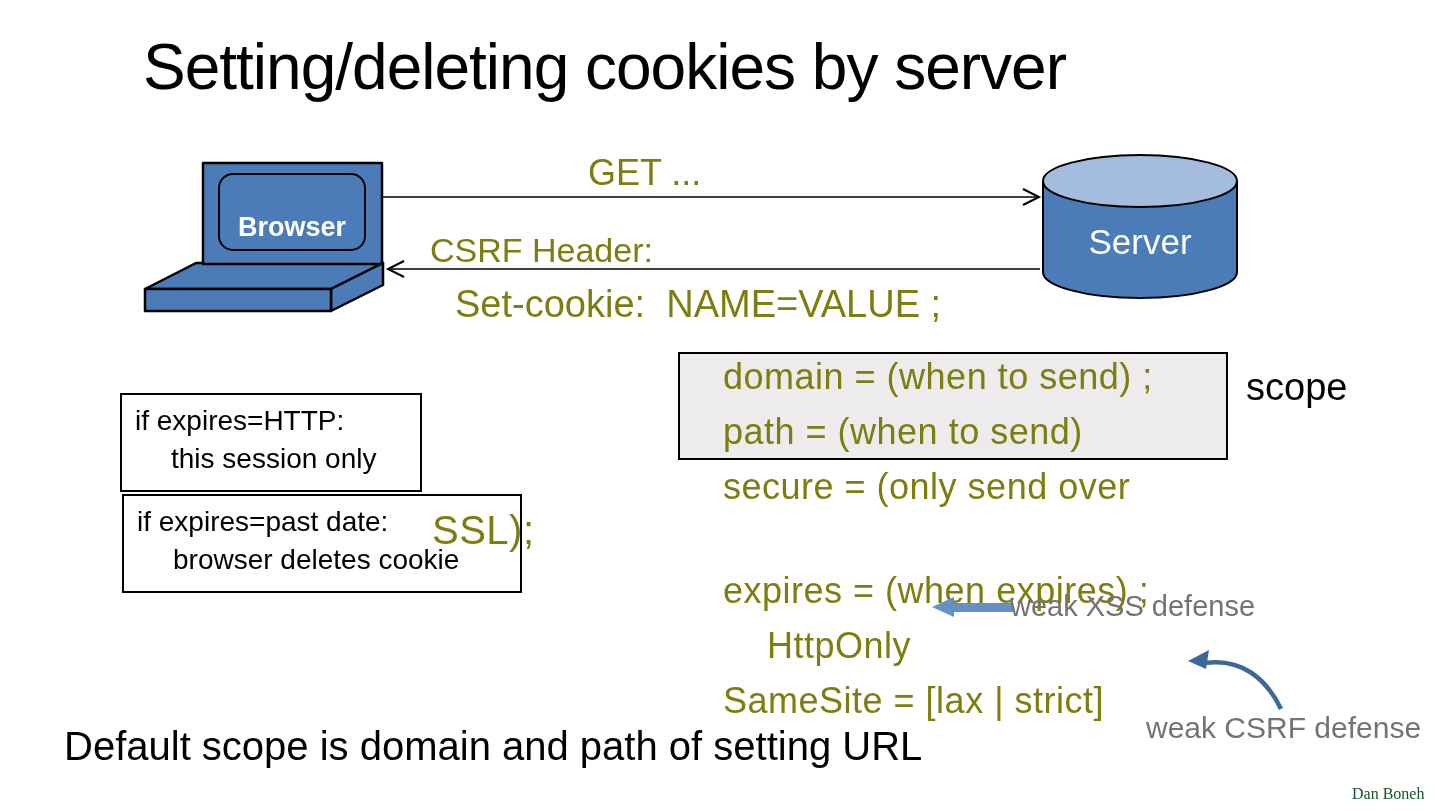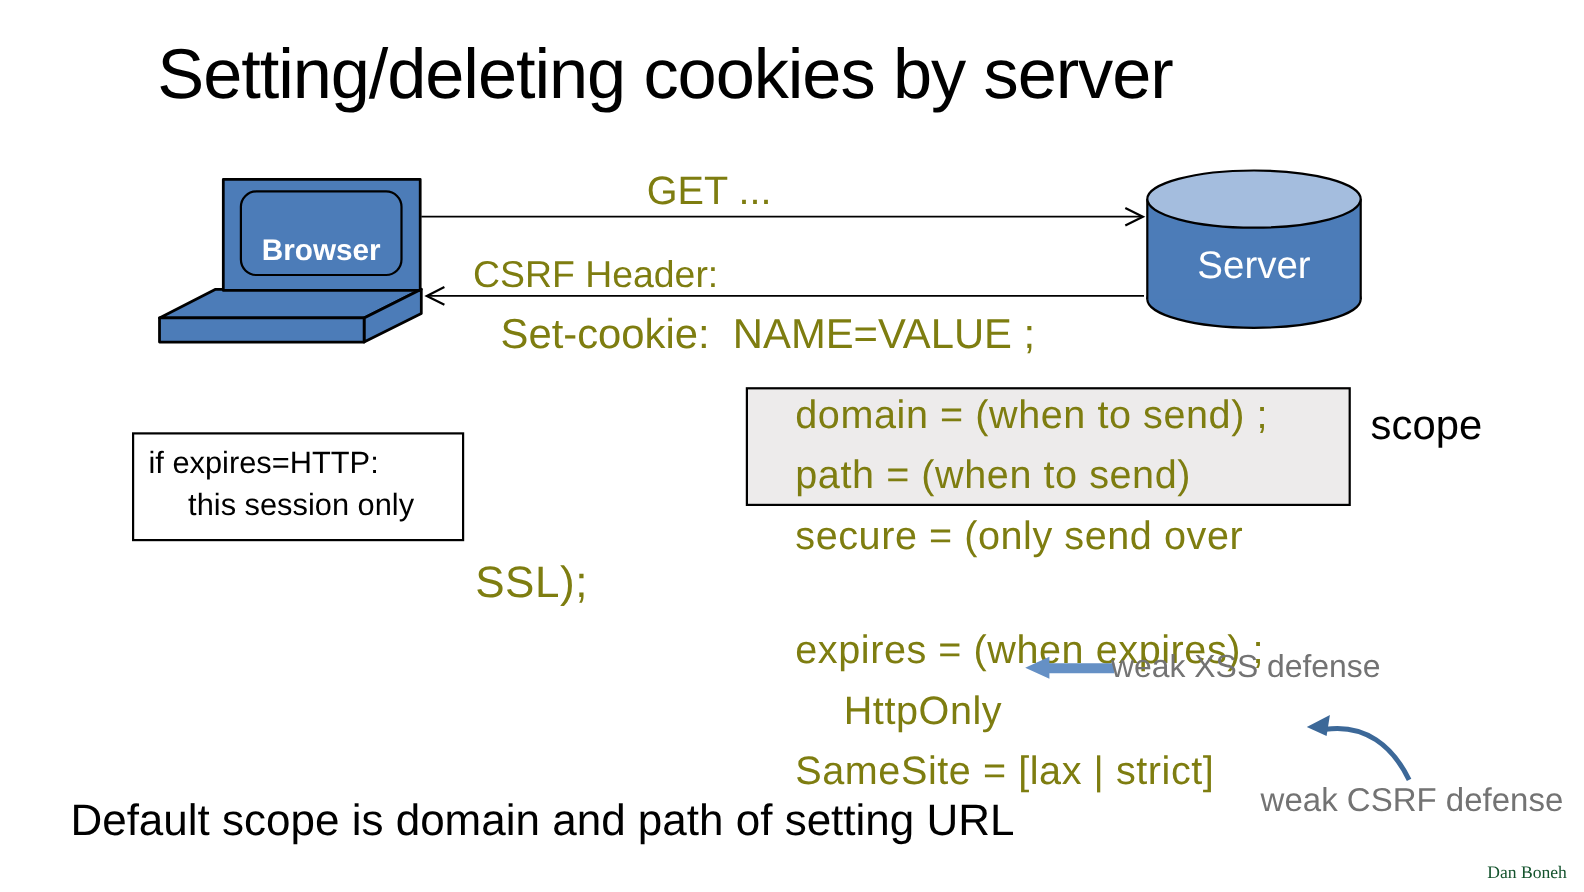--- a/index.html
+++ b/index.html
@@ -73,20 +73,24 @@
   <div class="abs olive attr" style="left:723px;top:570px;">expires = (when expires) ;</div>
   <div class="abs olive attr" style="left:723px;top:625px;margin-left:44px;">HttpOnly</div>
   <div class="abs olive attr" style="left:723px;top:680px;">SameSite = [lax | strict]</div>
 
   <div class="abs black" style="left:1246px;top:366px;font-size:38px;">scope</div>
 
   <div class="notebox" style="left:120px;top:393px;width:302px;height:99px;">
     <div>if expires=HTTP:</div>
     <div class="indent">this session only</div>
   </div>
+  <div class="notebox" style="left:122px;top:494px;width:400px;height:99px;">
+    <div>if expires=past date:</div>
+    <div class="indent">browser deletes cookie</div>
+  </div>
 
   <div class="abs olive bigolive" style="left:432px;top:508px;font-size:40px;">SSL);</div>
 
   <svg width="1440" height="811" viewBox="0 0 1440 811">
     <path d="M932,607 L954,597 L954,603 L1013,603 L1013,612 L954,612 L954,617 Z" fill="#6590C5"></path>
     <g>
       <path d="M1281,709 C1266,678 1241,658 1205,663" fill="none" stroke-width="4.5" stroke="#3C6898"></path>
       <polygon points="1188,661 1209,650 1206,669" fill="#3C6898"></polygon>
     </g>
   </svg>

